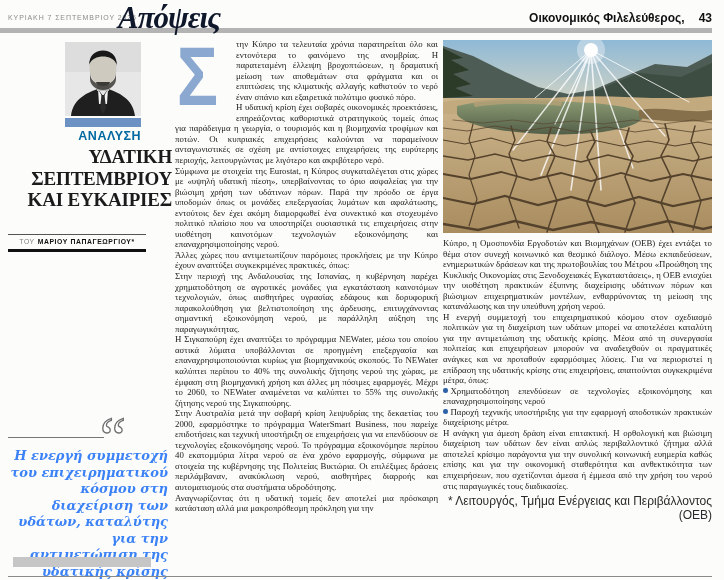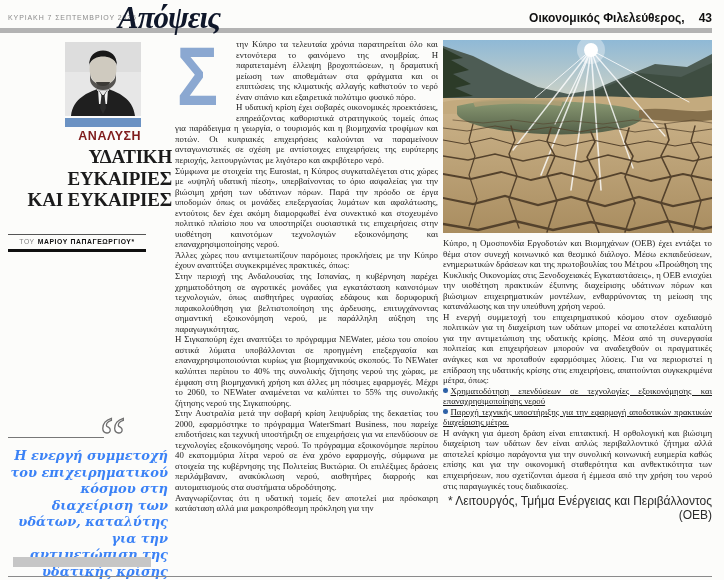--- a/index.html
+++ b/index.html
@@ -17,21 +17,21 @@
     font-style:italic; font-weight:bold; font-size:31px; color:#0f172a; letter-spacing:-1px;margin-left:15px; }
   .mast-pub { position:absolute; right:12px; top:11px; font-family:"Liberation Sans",sans-serif;
     font-weight:bold; font-size:12px; color:#101010; }
   .mast-pub .pagenum { margin-left:14px; }
   
   .sidebar { position:absolute; left:8px; top:0; width:160px; height:580px; }
   .author-photo { position:absolute; left:57px; top:42px; width:76px; height:74px; display:block; }
   .analysis-bar { position:absolute; left:57px; top:118px; width:76px; height:9px; background:#6b92c3; }
   .analysis-label { position:absolute; left:0; top:129px; width:133px; text-align:right;
     font-family:"Liberation Sans",sans-serif; font-weight:bold; font-size:12.5px;
-    letter-spacing:.5px; color:#7f1d1d; }
+    letter-spacing:.5px; color:#0369a1; }
   .headline { position:absolute; left:4px; top:146px; width:160px; text-align:right;
     font-family:"Liberation Serif",serif; font-size:19px; line-height:21.5px;
     font-weight:700; color:#1b1b1b; letter-spacing:-.2px; }
   .byline { position:absolute; left:0; top:234px; width:138px; text-align:center;
     border-top:1px solid #555; border-bottom:3px solid #101010; padding:3px 0 4px 0;
     font-family:"Liberation Sans",sans-serif; font-size:6.8px; letter-spacing:.6px; }
   .byline .pre { color:#808080; margin-right:3px; }
   .byline .name { color:#101010; font-weight:bold; }
   .quote-rule { position:absolute; left:0; top:437px; width:96px; border-top:1px solid #777; }
   .quote-glyph { position:absolute; left:92px; top:412px; width:52px; height:32px; overflow:visible; }
@@ -42,21 +42,21 @@
   
   .col1 { position:absolute; left:175px; top:39px; width:263px; height:538px; overflow:hidden; }
   .col2 { position:absolute; left:443px; top:40px; width:269px; height:537px; overflow:hidden; }
   .bodytext p { font-size:8.8px; line-height:10.55px; text-align:justify; }
   .dropcap { float:left; width:55px; height:73px; margin:2px 6px 0 0;
     font-family:"Liberation Sans",sans-serif; font-weight:bold;
     font-size:84px; line-height:70px; color:#8ba8d1; text-align:center;
     transform:scaleX(.82); transform-origin:left top; }
   .drought-photo { width:269px; height:193px; display:block; }
   .col2 .bodytext { margin-top:5px; }
-  .bullet-item { font-size:8.8px; line-height:10.55px; text-align:justify;text-decoration:underline; }
+  .bullet-item { font-size:8.8px; line-height:10.55px; text-align:justify; }
   .dot { display:inline-block; width:4.5px; height:4.5px; border-radius:50%;
     background:#2f62a7; margin-right:3px; vertical-align:middle; position:relative; top:-1px; }
   .footnote { margin-top:3px; text-align:right; font-family:"Liberation Sans",sans-serif;
     font-size:12px; color:#2b2b2b; }
   .bottom-rule { position:absolute; left:8px; top:576px; width:704px; border-top:1px solid #8a8a8a; }
 </style>
 </head>
 <body>
 
 <div class="page">
@@ -80,21 +80,21 @@
       <path d="M24.5,22 C24,14 30,8.5 38,8.5 C46,8.5 52,14 51.5,22 C48,12 28,12 24.5,22 Z" fill="#181818"></path>
       <path d="M25,31 a13 12 0 0 0 26 0 l0,6 a13 11 0 0 1 -26 0 Z" fill="#3c3a36" opacity=".85"></path>
       <path d="M31,40 a7 4 0 0 0 14 0 Z" fill="#3c3a36"></path>
     </svg>
 
     <div class="analysis-bar"></div>
     <div class="analysis-label">ΑΝΑΛΥΣΗ</div>
 
     <div class="headline">
       <div>ΥΔΑΤΙΚΗ</div>
-      <div>ΕΥΚΑΙΡΙΕΣ</div>
+      <div>ΣΕΠΤΕΜΒΡΙΟΥ</div>
       <div>ΚΑΙ ΕΥΚΑΙΡΙΕΣ</div>
     </div>
 
     <div class="byline">
       <span class="pre">ΤΟΥ</span><span class="name">ΜΑΡΙΟΥ ΠΑΠΑΓΕΩΡΓΙΟΥ*</span>
     </div>
 
     <div class="quote-rule"></div>
     <svg class="quote-glyph" viewBox="0 0 52 32">
       <text x="0" y="44" font-family="Liberation Serif, serif" font-size="58" fill="#ffffff" stroke="#6e6e6e" stroke-width="1.3">“</text>

